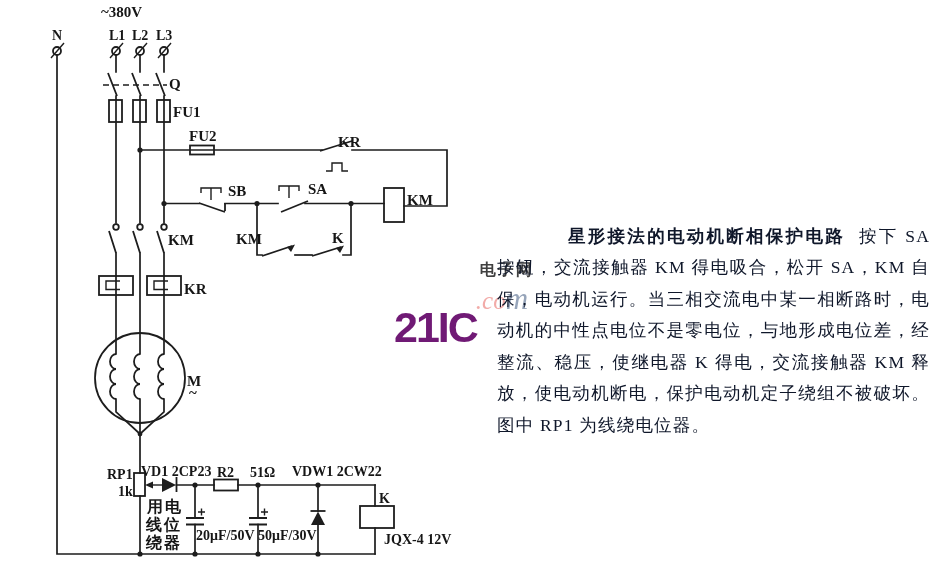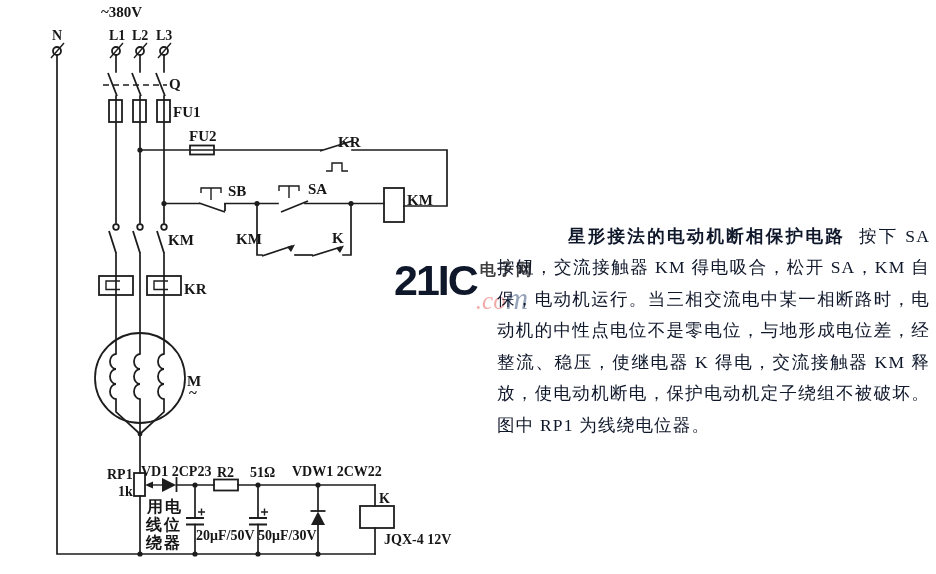--- a/index.html
+++ b/index.html
@@ -13,21 +13,21 @@
   .fill{fill:#1d1d1d;stroke:none;}
   .dot{fill:#1d1d1d;stroke:none;}
   .lbl{font-family:"Liberation Serif","DejaVu Serif",serif;font-weight:bold;
        font-size:15px;fill:#161616;}
   .lbl-sm{font-size:14px;}
   .lbl-cn{font-size:16px;letter-spacing:2px;}
   
   .watermark{position:absolute;left:394px;top:262px;display:flex;align-items:flex-start;
              z-index:1;user-select:none;}
   .wm-brand{font-family:"Liberation Sans","DejaVu Sans",sans-serif;font-weight:bold;
-            font-size:43px;line-height:0.85;color:#0f172a;letter-spacing:-2px;}
+            font-size:43px;line-height:0.85;color:#701a75;letter-spacing:-2px;margin-top:47px;}
   .wm-right{display:flex;flex-direction:column;margin-left:3px;}
   .wm-site{font-family:"Liberation Serif",serif;font-weight:bold;font-size:16px;
            line-height:1;color:#404040;letter-spacing:2px;}
   .wm-com{font-family:"Liberation Serif",serif;font-weight:normal;font-style:italic;
           font-size:25px;line-height:0.75;color:#f2aba8;margin-top:9px;margin-left:-4px;}
   .wm-m{font-size:31px;color:#97a5ba;}
   
   .desc{position:absolute;left:497px;top:203px;width:433px;z-index:2;
         font-size:17.5px;line-height:31.6px;color:#0f172a;text-align:justify;
         letter-spacing:1.2px;text-indent:71px;font-family:Liberation Serif, serif;}

